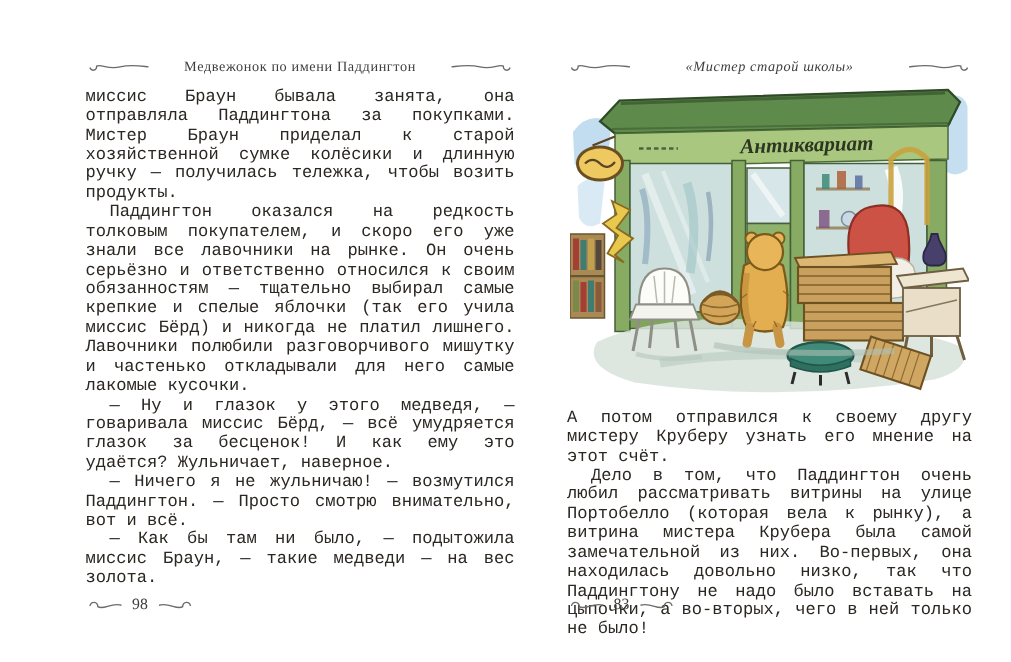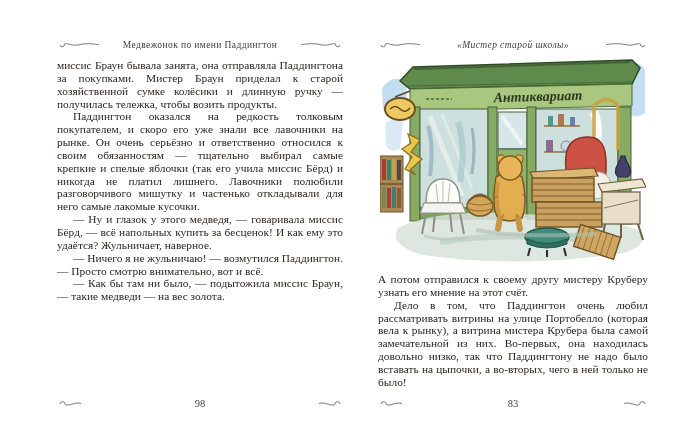--- a/index.html
+++ b/index.html
@@ -15,28 +15,29 @@
     font-size:9.5px;color:#3e3e3e;letter-spacing:.4px;white-space:nowrap;
   }
   .running-head.left{left:57px;width:286px;}
   .running-head.right{left:378px;width:270px;}
   .running-head.right .rh-label{font-style:italic;}
   .flourish{flex:0 0 auto;display:block;}
   .text-block{
     position:absolute;text-align:justify;
     font-size:11.4px;line-height:12.85px;
     color:#2b2722;
+    font-family:Liberation Mono, monospace;
   }
   .text-block p{margin:0;text-indent:16px;}
   .text-block p.first{text-indent:0;}
   .text-left{left:57px;top:59px;width:286px;}
   .text-right{left:378px;top:273px;width:270px;}
   .page-number-row{
     position:absolute;top:396px;height:14px;
-    display:flex;align-items:center;justify-content:space-between;gap:5px;
+    display:flex;align-items:center;justify-content:flex-start;gap:5px;
     font-size:10.5px;color:#3e3e3e;
   }
   .page-number-row.left{left:57px;width:286px;}
   .page-number-row.right{left:378px;width:270px;}
   .illustration{
     position:absolute;left:380px;top:56px;width:266px;height:215px;
   }
   .illustration svg{display:block;width:266px;height:215px;}
 </style>
 </head>
@@ -58,21 +59,21 @@
   </svg>
   <span class="rh-label">«Мистер старой школы»</span>
   <svg class="flourish" width="44" height="9" viewBox="0 0 44 9" style="transform:scaleX(-1)">
     <path d="M3,5 a2.2,2.2 0 1,0 4.4,-0.9 C10,2.4 15,6.6 23,4.6 C31,2.8 38,4.2 42,4.6" stroke="#6b6b6b" stroke-width="0.9" fill="none"></path>
   </svg>
 </div>
 
 <div class="text-block text-left" lang="ru">
   <p class="first">миссис Браун бывала занята, она отправляла Паддингтона за покупками. Мистер Браун приделал к старой хозяйственной сумке колёсики и длинную ручку — получилась тележка, чтобы возить продукты.</p>
   <p>Паддингтон оказался на редкость толковым покупателем, и скоро его уже знали все лавочники на рынке. Он очень серьёзно и ответственно относился к своим обязанностям — тщательно выбирал самые крепкие и спелые яблочки (так его учила миссис Бёрд) и никогда не платил лишнего. Лавочники полюбили разговорчивого мишутку и частенько откладывали для него самые лакомые кусочки.</p>
-  <p>— Ну и глазок у этого медведя, — говаривала миссис Бёрд, — всё напольных купить за бесценок! И как ему это удаётся? Жульничает, наверное.</p>
+  <p>— Ну и глазок у этого медведя, — говаривала миссис Бёрд, — всё умудряется глазок за бесценок! И как ему это удаётся? Жульничает, наверное.</p>
   <p>— Ничего я не жульничаю! — возмутился Паддингтон. — Просто смотрю внимательно, вот и всё.</p>
   <p>— Как бы там ни было, — подытожила миссис Браун, — такие медведи — на вес золота.</p>
 </div>
 
 <div class="illustration">
   <svg viewBox="0 0 266 215" xmlns="http://www.w3.org/2000/svg">
 
     <g>
       <path d="M2,32 q10,-14 24,-7 q3,12 -4,30 q-13,7 -19,-2 z" fill="#aed2ea" opacity="0.75"></path>
       <path d="M249,9 q13,-5 16,6 l0,42 q-10,7 -16,-1 z" fill="#aed2ea" opacity="0.7"></path>

